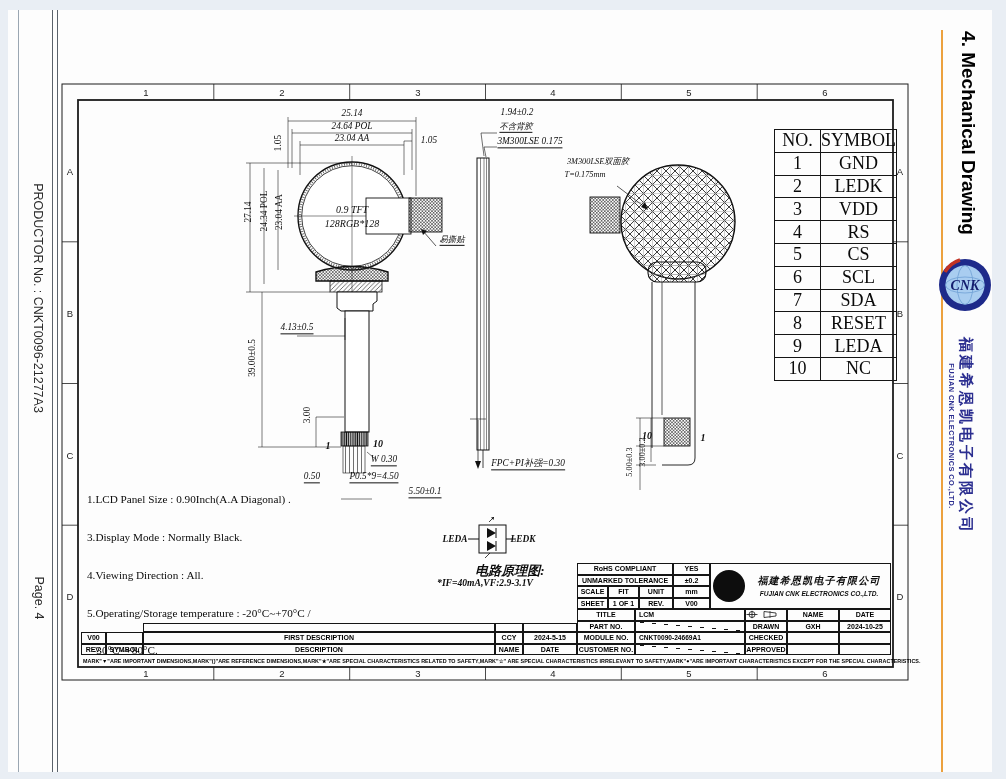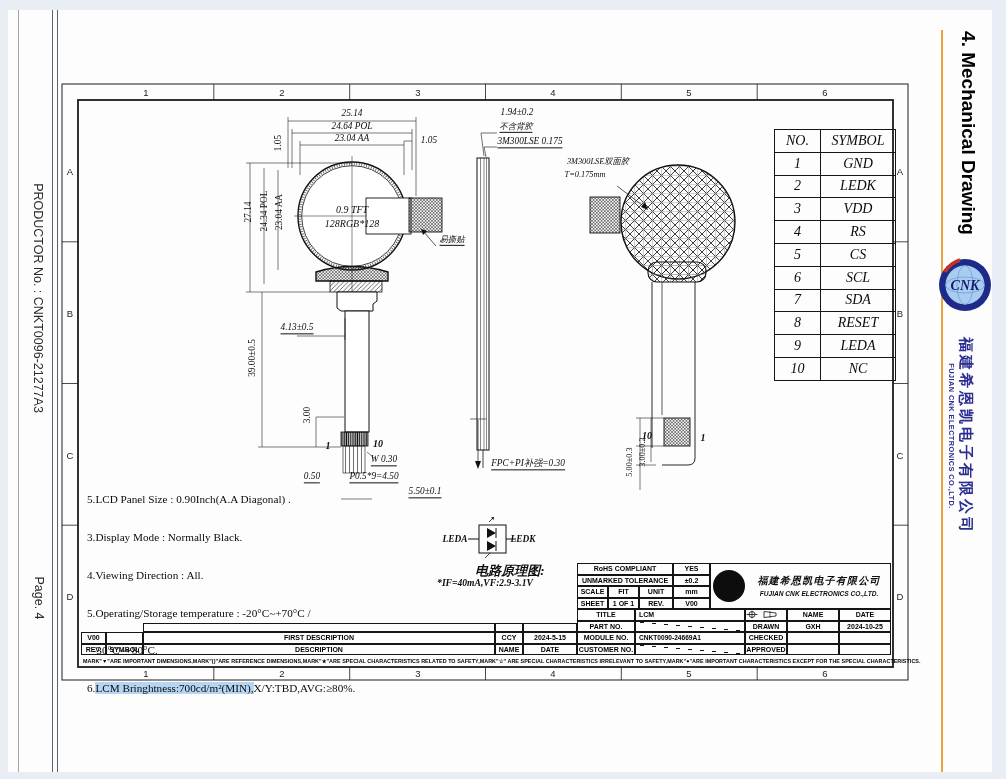--- a/index.html
+++ b/index.html
@@ -21,21 +21,21 @@
   .vline{position:absolute;background:#9aa6b2;width:1px;}
   .dblline{position:absolute;width:4px;border-left:1.4px solid #5a626b;border-right:1.4px solid #5a626b;}
   .orange{position:absolute;width:2.4px;background:#eca13e;}
   
   .spec{position:absolute;left:87px;top:468px;font-family:"Liberation Serif",serif;
         font-size:11.2px;line-height:12.6px;white-space:pre;color:#0a0a0a;}
   .hl{background:#b5d5f3;}
   
   table.pin{position:absolute;left:774px;top:129px;border-collapse:collapse;}
   table.pin td{border:1.1px solid #151515;text-align:center;padding:0;height:21.8px;
-        font-family:"Liberation Serif",serif;font-size:14px;color:#0a0a0a;font-style:italic;}
+        font-family:"Liberation Serif",serif;font-size:18px;color:#0a0a0a;}
   
   .tc{position:absolute;border:0.9px solid #151515;display:flex;align-items:center;justify-content:center;
       font-size:7px;font-weight:600;color:#000;background:transparent;white-space:nowrap;box-sizing:border-box;}
   .tc.left{justify-content:flex-start;padding-left:3px;}
   .diagcell{background:linear-gradient(to top right,transparent 49.3%,#151515 49.3%,#151515 50.7%,transparent 50.7%);}
   .blackdot{position:absolute;border-radius:50%;background:#0d0d0d;}
   .note{position:absolute;font-size:5.4px;font-weight:700;letter-spacing:0.05px;color:#000;white-space:nowrap;}
   .framelabel{position:absolute;transform:translate(-50%,-50%);font-size:9.5px;color:#222;}
 </style>
 </head>
@@ -307,26 +307,25 @@
           <td>LEDA</td>
         </tr>
     <tr>
           <td>10</td>
           <td>NC</td>
         </tr>
   </tbody>
     </table>
 
   <div class="spec">
-    <div>5.LCD Panel Size : 0.90Inch(A.A Diagonal) .</div>
+    <div>1.LCD Panel Size : 0.90Inch(A.A Diagonal) .</div>
     <div>3.Display Mode : Normally Black.</div>
     <div>4.Viewing Direction : All.</div>
     <div>5.Operating/Storage temperature : -20°C~+70°C /</div>
     <div>  -30°C~+80°C.</div>
-    <div><span>6.</span><span class="hl">LCM Bringhtness:700cd/m²(MIN),</span><span>X/Y:TBD,AVG:≥80%.</span></div>
     
     
     
   </div>
 
   <div class="abs" style="left:577px;top:563px;width:314px;height:92px;">
     <div class="tc" style="left:0;top:0;width:96px;height:11.5px;">RoHS  COMPLIANT</div>
     <div class="tc" style="left:96px;top:0;width:37px;height:11.5px;">YES</div>
     <div class="tc" style="left:0;top:11.5px;width:96px;height:11.5px;">UNMARKED  TOLERANCE</div>
     <div class="tc" style="left:96px;top:11.5px;width:37px;height:11.5px;">±0.2</div>

